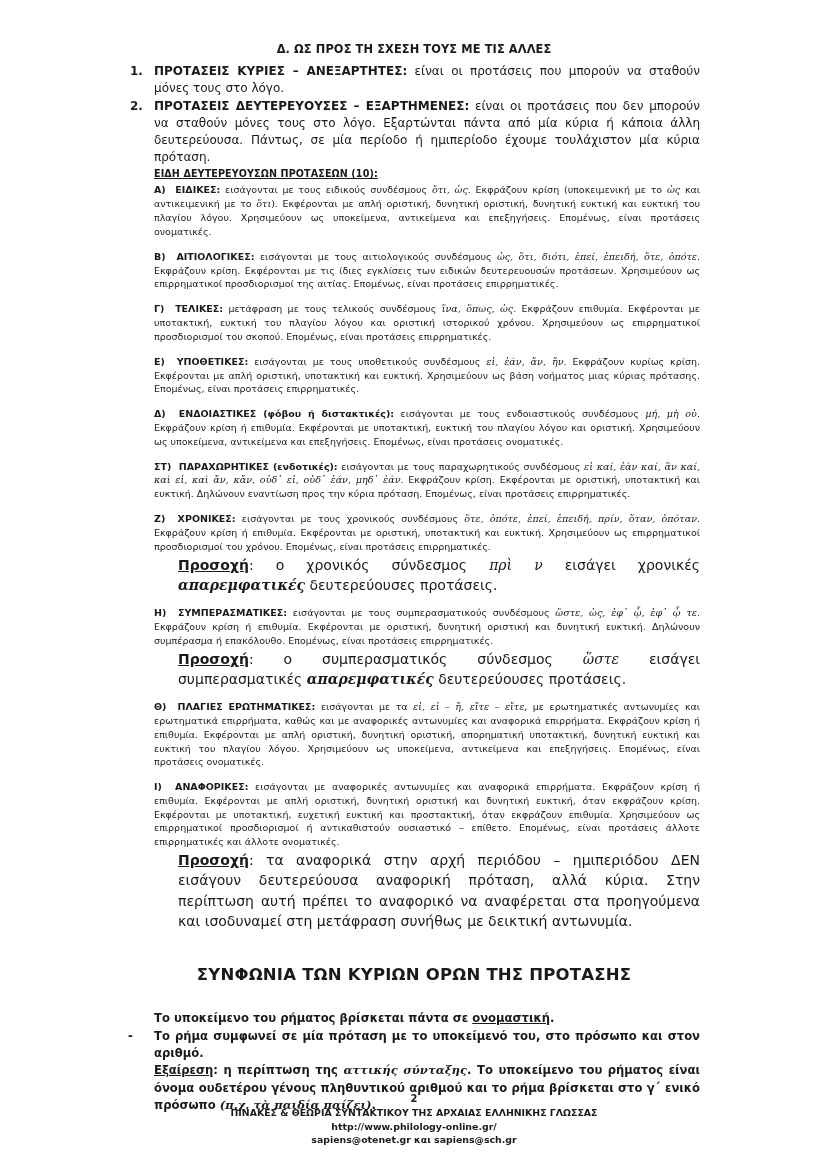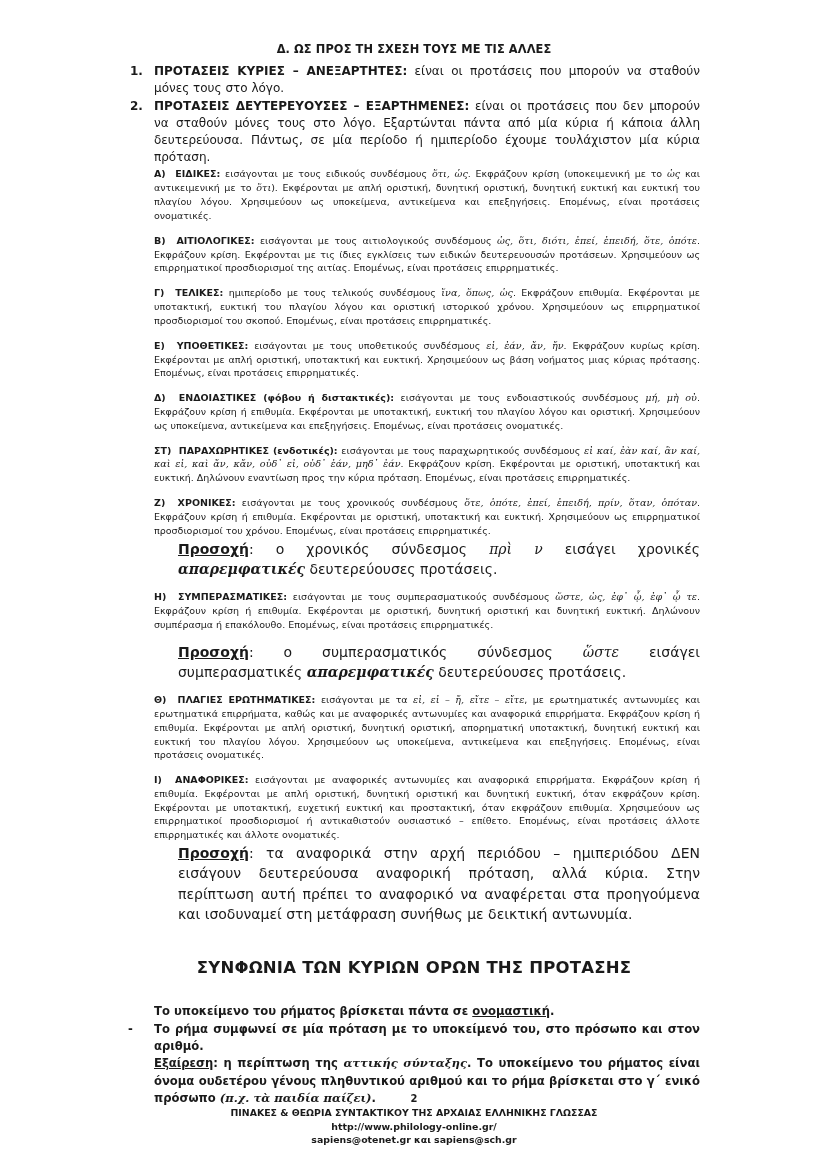--- a/index.html
+++ b/index.html
@@ -165,31 +165,32 @@
 
   <ol class="numlist">
     <li>
       <span>ΠΡΟΤΑΣΕΙΣ ΚΥΡΙΕΣ – ΑΝΕΞΑΡΤΗΤΕΣ:</span><span class="normal"> είναι οι προτάσεις που μπορούν να σταθούν μόνες τους στο λόγο.</span>
     </li>
     <li>
       <span>ΠΡΟΤΑΣΕΙΣ ΔΕΥΤΕΡΕΥΟΥΣΕΣ – ΕΞΑΡΤΗΜΕΝΕΣ:</span><span class="normal"> είναι οι προτάσεις που δεν μπορούν να σταθούν μόνες τους στο λόγο. Εξαρτώνται πάντα από μία κύρια ή κάποια άλλη δευτερεύουσα. Πάντως, σε μία περίοδο ή ημιπερίοδο έχουμε τουλάχιστον μία κύρια πρόταση.</span>
     </li>
   </ol>
 
+  <div class="eidi">ΕΙΔΗ ΔΕΥΤΕΡΕΥΟΥΣΩΝ ΠΡΟΤΑΣΕΩΝ (10):</div>
 
   <p class="entry">
     <span class="lbl">Α)</span>&nbsp;&nbsp;<span class="lbl">ΕΙΔΙΚΕΣ:</span><span> εισάγονται με τους ειδικούς συνδέσμους </span><span class="gk">ὅτι, ὡς</span><span>. Εκφράζουν κρίση (υποκειμενική με το </span><span class="gk">ὡς</span><span> και αντικειμενική με το </span><span class="gk">ὅτι</span><span>). Εκφέρονται με απλή οριστική, δυνητική οριστική, δυνητική ευκτική και ευκτική του πλαγίου λόγου. Χρησιμεύουν ως υποκείμενα, αντικείμενα και επεξηγήσεις. Επομένως, είναι προτάσεις ονοματικές.</span>
   </p>
 
   <p class="entry">
     <span class="lbl">Β)</span>&nbsp;&nbsp;<span class="lbl">ΑΙΤΙΟΛΟΓΙΚΕΣ:</span><span> εισάγονται με τους αιτιολογικούς συνδέσμους </span><span class="gk">ὡς, ὅτι, διότι, ἐπεί, ἐπειδή, ὅτε, ὁπότε</span><span>. Εκφράζουν κρίση. Εκφέρονται με τις ίδιες εγκλίσεις των ειδικών δευτερευουσών προτάσεων. Χρησιμεύουν ως επιρρηματικοί προσδιορισμοί της αιτίας. Επομένως, είναι προτάσεις επιρρηματικές.</span>
   </p>
 
   <p class="entry">
-    <span class="lbl">Γ)</span>&nbsp;&nbsp;<span class="lbl">ΤΕΛΙΚΕΣ:</span><span> ημιπερίοδο με τους τελικούς συνδέσμους </span><span class="gk">ἵνα, ὅπως, ὡς</span><span>. Εκφράζουν επιθυμία. Εκφέρονται με υποτακτική, ευκτική του πλαγίου λόγου και οριστική ιστορικού χρόνου. Χρησιμεύουν ως επιρρηματικοί προσδιορισμοί του σκοπού. Επομένως, είναι προτάσεις επιρρηματικές.</span>
+    <span class="lbl">Γ)</span>&nbsp;&nbsp;<span class="lbl">ΤΕΛΙΚΕΣ:</span><span> μετάφραση με τους τελικούς συνδέσμους </span><span class="gk">ἵνα, ὅπως, ὡς</span><span>. Εκφράζουν επιθυμία. Εκφέρονται με υποτακτική, ευκτική του πλαγίου λόγου και οριστική ιστορικού χρόνου. Χρησιμεύουν ως επιρρηματικοί προσδιορισμοί του σκοπού. Επομένως, είναι προτάσεις επιρρηματικές.</span>
   </p>
 
   <p class="entry">
     <span class="lbl">Ε)</span>&nbsp;&nbsp;<span class="lbl">ΥΠΟΘΕΤΙΚΕΣ:</span><span> εισάγονται με τους υποθετικούς συνδέσμους </span><span class="gk">εἰ, ἐάν, ἄν, ἤν</span><span>. Εκφράζουν κυρίως κρίση. Εκφέρονται με απλή οριστική, υποτακτική και ευκτική. Χρησιμεύουν ως βάση νοήματος μιας κύριας πρότασης. Επομένως, είναι προτάσεις επιρρηματικές.</span>
   </p>
 
   <p class="entry">
     <span class="lbl">Δ)</span>&nbsp;&nbsp;<span class="lbl">ΕΝΔΟΙΑΣΤΙΚΕΣ (φόβου ή διστακτικές):</span><span> εισάγονται με τους ενδοιαστικούς συνδέσμους </span><span class="gk">μή, μὴ οὐ</span><span>. Εκφράζουν κρίση ή επιθυμία. Εκφέρονται με υποτακτική, ευκτική του πλαγίου λόγου και οριστική. Χρησιμεύουν ως υποκείμενα, αντικείμενα και επεξηγήσεις. Επομένως, είναι προτάσεις ονοματικές.</span>
   </p>
 
@@ -197,21 +198,21 @@
     <span class="lbl">ΣΤ)</span>&nbsp;&nbsp;<span class="lbl">ΠΑΡΑΧΩΡΗΤΙΚΕΣ (ενδοτικές):</span><span> εισάγονται με τους παραχωρητικούς συνδέσμους </span><span class="gk">εἰ καί, ἐὰν καί, ἂν καί, καὶ εἰ, καὶ ἄν, κἄν, οὐδ᾽ εἰ, οὐδ᾽ ἐάν, μηδ᾽ ἐάν</span><span>. Εκφράζουν κρίση. Εκφέρονται με οριστική, υποτακτική και ευκτική. Δηλώνουν εναντίωση προς την κύρια πρόταση. Επομένως, είναι προτάσεις επιρρηματικές.</span>
   </p>
 
   <p class="entry" style="margin-bottom:1px">
     <span class="lbl">Ζ)</span>&nbsp;&nbsp;<span class="lbl">ΧΡΟΝΙΚΕΣ:</span><span> εισάγονται με τους χρονικούς συνδέσμους </span><span class="gk">ὅτε, ὁπότε, ἐπεί, ἐπειδή, πρίν, ὅταν, ὁπόταν</span><span>. Εκφράζουν κρίση ή επιθυμία. Εκφέρονται με οριστική, υποτακτική και ευκτική. Χρησιμεύουν ως επιρρηματικοί προσδιορισμοί του χρόνου. Επομένως, είναι προτάσεις επιρρηματικές.</span>
   </p>
   <p class="note" style="margin-bottom:11px">
     <span class="u">Προσοχή</span><span>: ο χρονικός σύνδεσμος </span><span class="gk">πρὶ ν</span><span> εισάγει χρονικές </span><span class="it-b">απαρεμφατικές</span><span> δευτερεύουσες προτάσεις.</span>
   </p>
 
-  <p class="entry" style="margin-bottom:10px">
+  <p class="entry" style="margin-bottom:1px">
     <span class="lbl">Η)</span>&nbsp;&nbsp;<span class="lbl">ΣΥΜΠΕΡΑΣΜΑΤΙΚΕΣ:</span><span> εισάγονται με τους συμπερασματικούς συνδέσμους </span><span class="gk">ὥστε, ὡς, ἐφ᾽ ᾧ, ἐφ᾽ ᾧ τε</span><span>. Εκφράζουν κρίση ή επιθυμία. Εκφέρονται με οριστική, δυνητική οριστική και δυνητική ευκτική. Δηλώνουν συμπέρασμα ή επακόλουθο. Επομένως, είναι προτάσεις επιρρηματικές.</span>
   </p>
   <p class="note" style="margin-bottom:11px">
     <span class="u">Προσοχή</span><span>: ο συμπερασματικός σύνδεσμος </span><span class="gk">ὥστε</span><span> εισάγει συμπερασματικές </span><span class="it-b">απαρεμφατικές</span><span> δευτερεύουσες προτάσεις.</span>
   </p>
 
   <p class="entry">
     <span class="lbl">Θ)</span>&nbsp;&nbsp;<span class="lbl">ΠΛΑΓΙΕΣ ΕΡΩΤΗΜΑΤΙΚΕΣ:</span><span> εισάγονται με τα </span><span class="gk">εἰ, εἰ – ἤ, εἴτε – εἴτε</span><span>, με ερωτηματικές αντωνυμίες και ερωτηματικά επιρρήματα, καθώς και με αναφορικές αντωνυμίες και αναφορικά επιρρήματα. Εκφράζουν κρίση ή επιθυμία. Εκφέρονται με απλή οριστική, δυνητική οριστική, απορηματική υποτακτική, δυνητική ευκτική και ευκτική του πλαγίου λόγου. Χρησιμεύουν ως υποκείμενα, αντικείμενα και επεξηγήσεις. Επομένως, είναι προτάσεις ονοματικές.</span>
   </p>
 

